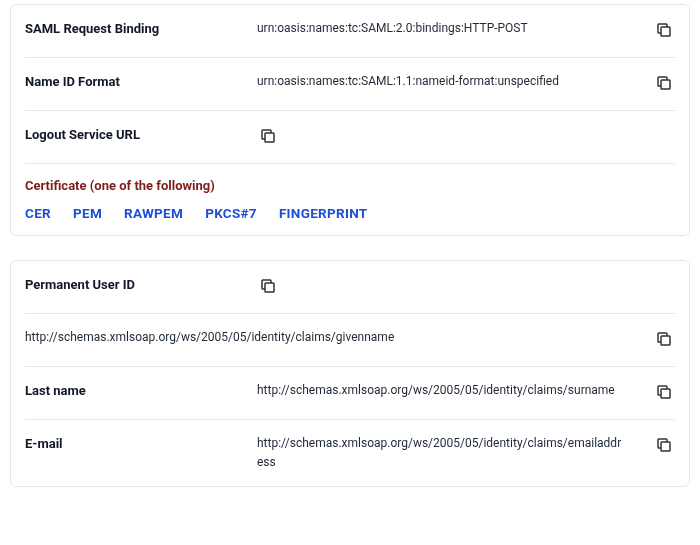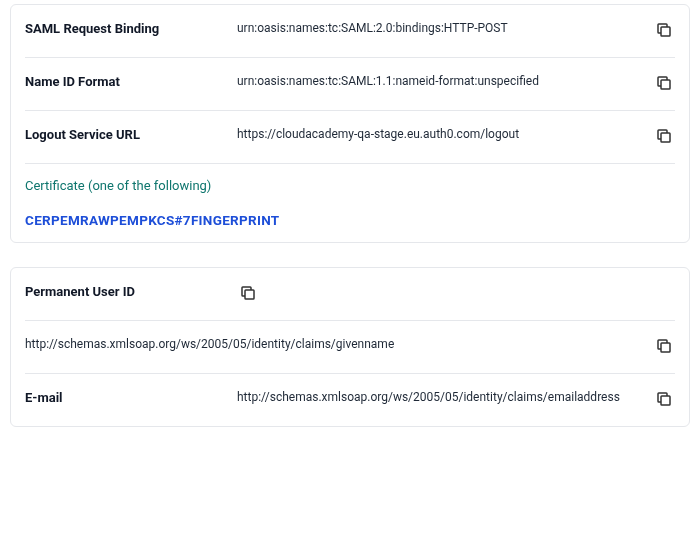--- a/index.html
+++ b/index.html
@@ -16,21 +16,21 @@
     border-radius: 6px;
     background: #fff;
     padding: 0 14px;
     margin-bottom: 24px;
   }
   .row {
     display: flex;
     align-items: flex-start;
     padding: 14px 0;
     border-bottom: 1px solid #e5e7eb;
-    gap: 2px;
+    gap: 22px;
   }
   .row:last-of-type { border-bottom: none; }
   .label {
     flex: 0 0 210px;
     font-size: 13px;
     font-weight: 700;
     color: #111827;
     line-height: 1.5;
   }
   .value {
@@ -46,27 +46,27 @@
     display: flex;
     align-items: center;
     justify-content: center;
     cursor: pointer;
     padding-top: 2px;
   }
   .copy svg { width: 18px; height: 18px; stroke: #333; }
   .cert-header {
     padding: 14px 0 12px 0;
     font-size: 13px;
-    font-weight: 400;
-    color: #0f766e;
+    font-weight: 700;
+    color: #7f1d1d;
   }
   .cert-tabs {
     display: flex;
+    gap: 22px;
     padding-bottom: 14px;
-    margin-top: 7px;
   }
   .cert-tab {
     font-size: 13.5px;
     font-weight: 700;
     color: #1d4ed8;
     letter-spacing: 0.3px;
     cursor: pointer;
   }
 </style>
 </head>
@@ -88,21 +88,20 @@
     <div class="value">urn:oasis:names:tc:SAML:1.1:nameid-format:unspecified</div>
     <div class="copy">
       <span><svg viewBox="0 0 24 24" fill="none" stroke-width="2">
             <rect x="8" y="8" width="12" height="12" rx="1"></rect>
             <path d="M16 8V5a1 1 0 0 0-1-1H5a1 1 0 0 0-1 1v10a1 1 0 0 0 1 1h3"></path>
           </svg></span>
     </div>
   </div>
   <div class="row">
     <div class="label">Logout Service URL</div>
-    <div class="value">https://cloudacademy-qa-stage.eu.auth0.com/logout</div>
     <div class="copy">
       <span><svg viewBox="0 0 24 24" fill="none" stroke-width="2">
             <rect x="8" y="8" width="12" height="12" rx="1"></rect>
             <path d="M16 8V5a1 1 0 0 0-1-1H5a1 1 0 0 0-1 1v10a1 1 0 0 0 1 1h3"></path>
           </svg></span>
     </div>
   </div>
   <div class="cert-header">Certificate (one of the following)</div>
   <div class="cert-tabs">
     <span class="cert-tab">CER</span>
@@ -126,20 +125,30 @@
   <div class="row">
     <div class="value">http://schemas.xmlsoap.org/ws/2005/05/identity/claims/givenname</div>
     <div class="copy">
       <span><svg viewBox="0 0 24 24" fill="none" stroke-width="2">
             <rect x="8" y="8" width="12" height="12" rx="1"></rect>
             <path d="M16 8V5a1 1 0 0 0-1-1H5a1 1 0 0 0-1 1v10a1 1 0 0 0 1 1h3"></path>
           </svg></span>
     </div>
   </div>
   <div class="row">
+    <div class="label">Last name</div>
+    <div class="value">http://schemas.xmlsoap.org/ws/2005/05/identity/claims/surname</div>
+    <div class="copy">
+      <span><svg viewBox="0 0 24 24" fill="none" stroke-width="2">
+            <rect x="8" y="8" width="12" height="12" rx="1"></rect>
+            <path d="M16 8V5a1 1 0 0 0-1-1H5a1 1 0 0 0-1 1v10a1 1 0 0 0 1 1h3"></path>
+          </svg></span>
+    </div>
+  </div>
+  <div class="row">
     <div class="label">E-mail</div>
     <div class="value">http://schemas.xmlsoap.org/ws/2005/05/identity/claims/emailaddress</div>
     <div class="copy">
       <span><svg viewBox="0 0 24 24" fill="none" stroke-width="2">
             <rect x="8" y="8" width="12" height="12" rx="1"></rect>
             <path d="M16 8V5a1 1 0 0 0-1-1H5a1 1 0 0 0-1 1v10a1 1 0 0 0 1 1h3"></path>
           </svg></span>
     </div>
   </div>
 </div>

